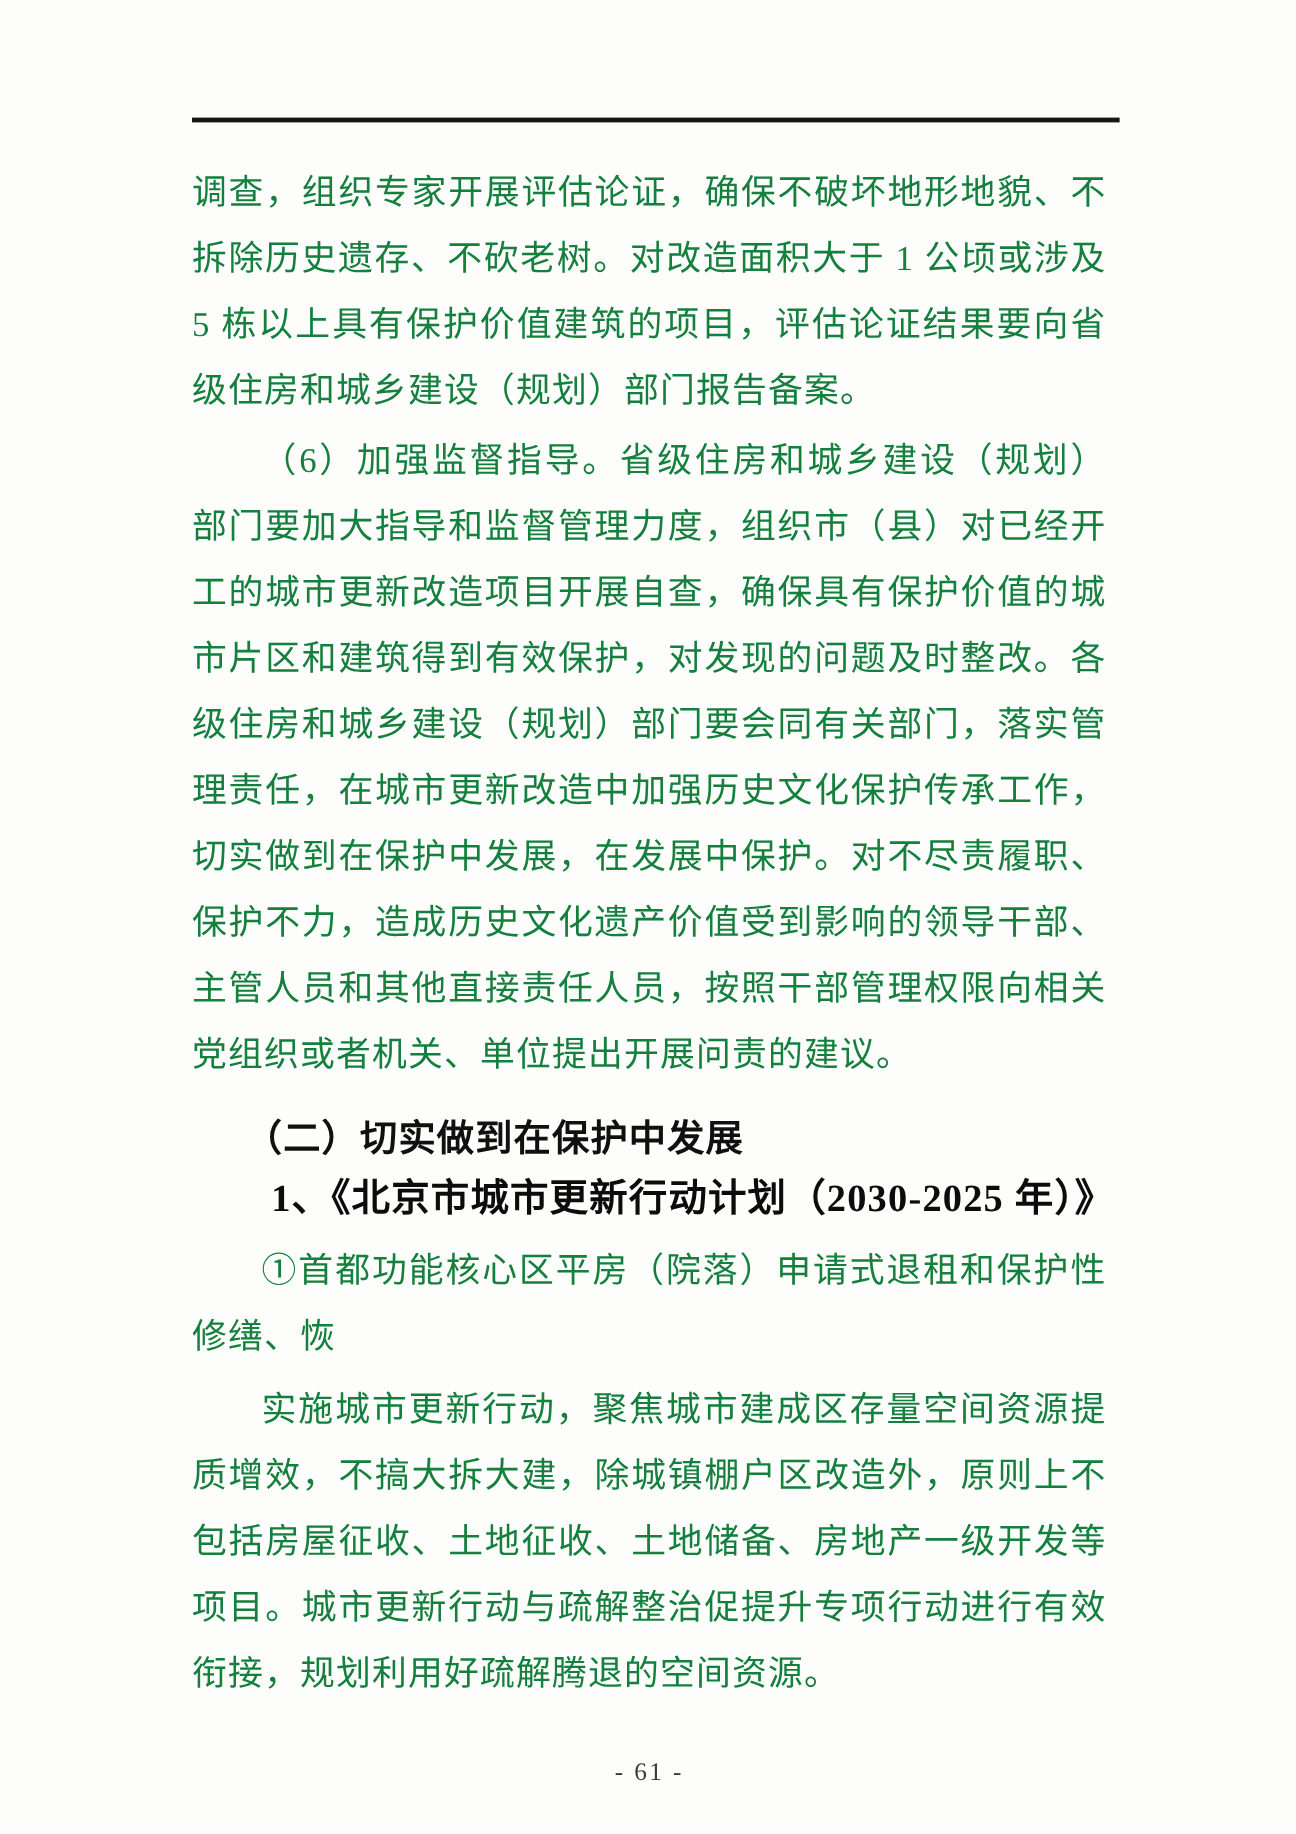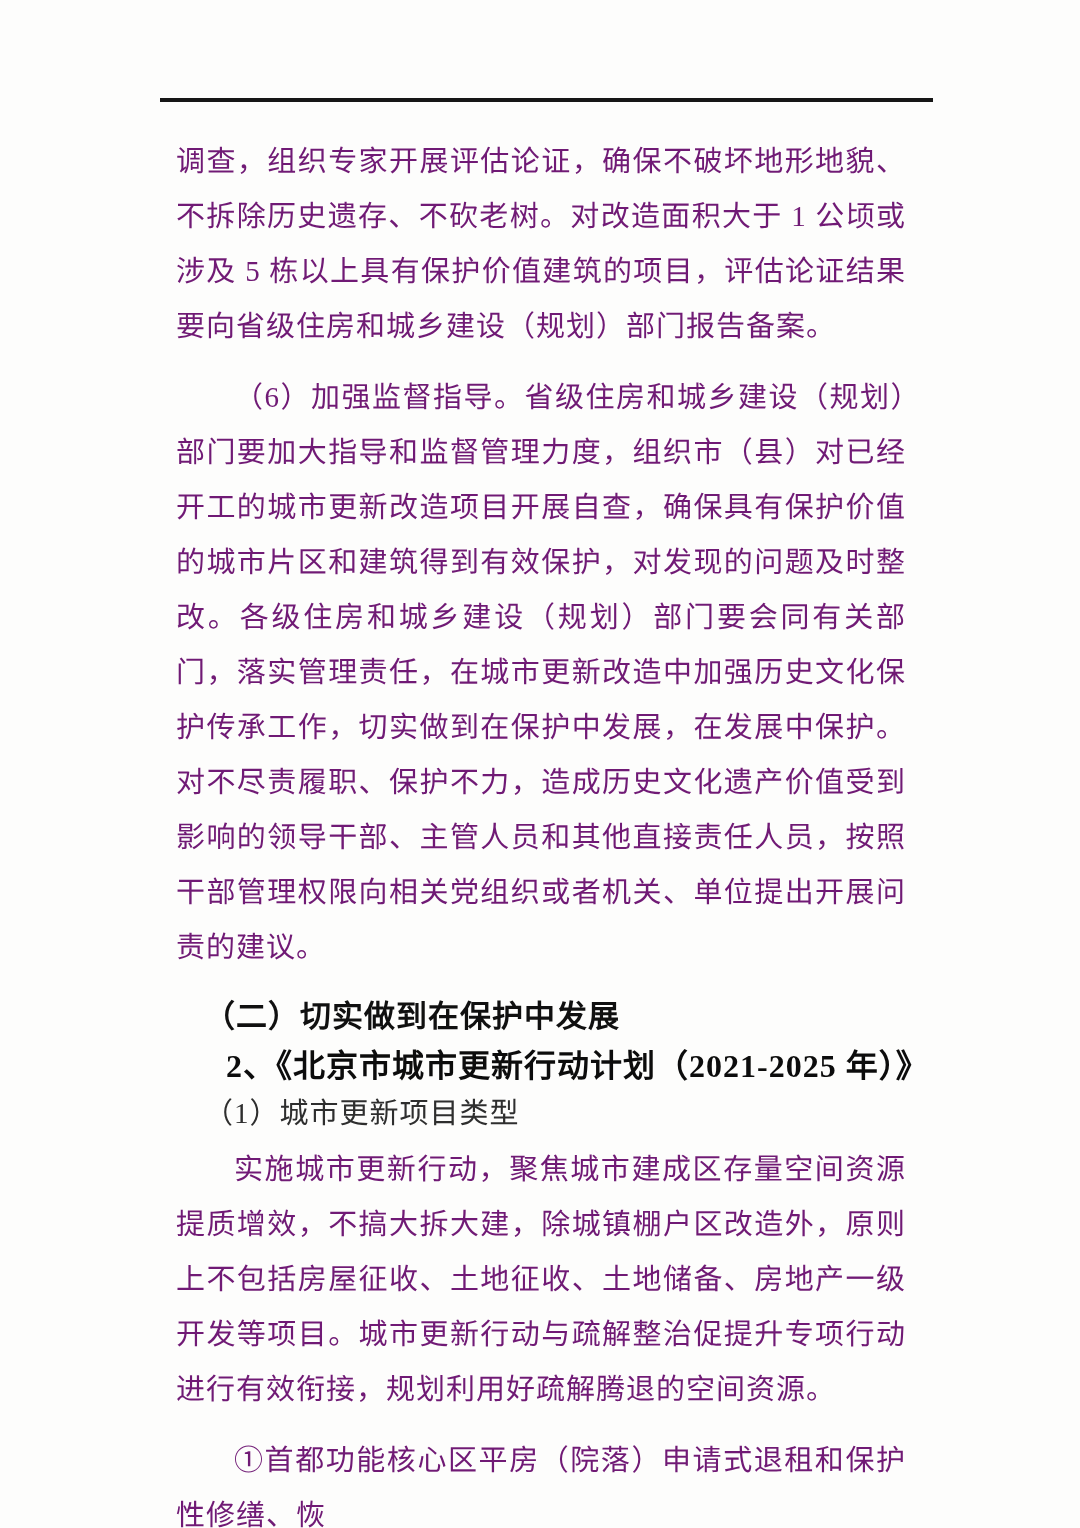--- a/index.html
+++ b/index.html
@@ -24,27 +24,27 @@
     margin: 98px 0 0 160px;
     width: 773px;
     height: 4px;
     background: #161616;
   }
   .text-column {
     margin-left: 160px;
     width: 762px;
   }
   .para {
-    margin: 16px;
+    margin: 0;
     font-size: 29px;
     line-height: 55px;
     letter-spacing: 1px;
     text-align: justify;
     text-justify: inter-character;
-    color: #701a75;
+    color: #15803d;
     font-family: Liberation Serif, serif;
   }
   .para.first {
     margin-top: 32px;
   }
   .para.indent {
     text-indent: 2em;
   }
   .para.follow {
     margin-top: 3px;
@@ -100,25 +100,24 @@
   <div class="header-rule"></div>
 
   <div class="text-column">
 
     <p class="para first">调查，组织专家开展评估论证，确保不破坏地形地貌、不拆除历史遗存、不砍老树。对改造面积大于 1 公顷或涉及 5 栋以上具有保护价值建筑的项目，评估论证结果要向省级住房和城乡建设（规划）部门报告备案。</p>
 
     <p class="para indent follow">（6）加强监督指导。省级住房和城乡建设（规划）部门要加大指导和监督管理力度，组织市（县）对已经开工的城市更新改造项目开展自查，确保具有保护价值的城市片区和建筑得到有效保护，对发现的问题及时整改。各级住房和城乡建设（规划）部门要会同有关部门，落实管理责任，在城市更新改造中加强历史文化保护传承工作，切实做到在保护中发展，在发展中保护。对不尽责履职、保护不力，造成历史文化遗产价值受到影响的领导干部、主管人员和其他直接责任人员，按照干部管理权限向相关党组织或者机关、单位提出开展问责的建议。</p>
 
     <h2 class="section-heading">（二）切实做到在保护中发展</h2>
 
-    <h3 class="doc-heading">2、《北京市城市更新行动计划（2021-2025 年）》</h3>
+    <h3 class="doc-heading">1、《北京市城市更新行动计划（2030-2025 年）》</h3>
 
-    <p class="subheading">（1）城市更新项目类型</p>
+
+    <p class="para indent last-line">①首都功能核心区平房（院落）申请式退租和保护性修缮、恢</p>
 
     <p class="para indent after-subheading">实施城市更新行动，聚焦城市建成区存量空间资源提质增效，不搞大拆大建，除城镇棚户区改造外，原则上不包括房屋征收、土地征收、土地储备、房地产一级开发等项目。城市更新行动与疏解整治促提升专项行动进行有效衔接，规划利用好疏解腾退的空间资源。</p>
-
-    <p class="para indent last-line">①首都功能核心区平房（院落）申请式退租和保护性修缮、恢</p>
 
     <div class="page-number">- 61 -</div>
 
   </div>
 
 </div>
 
 </body></html>

